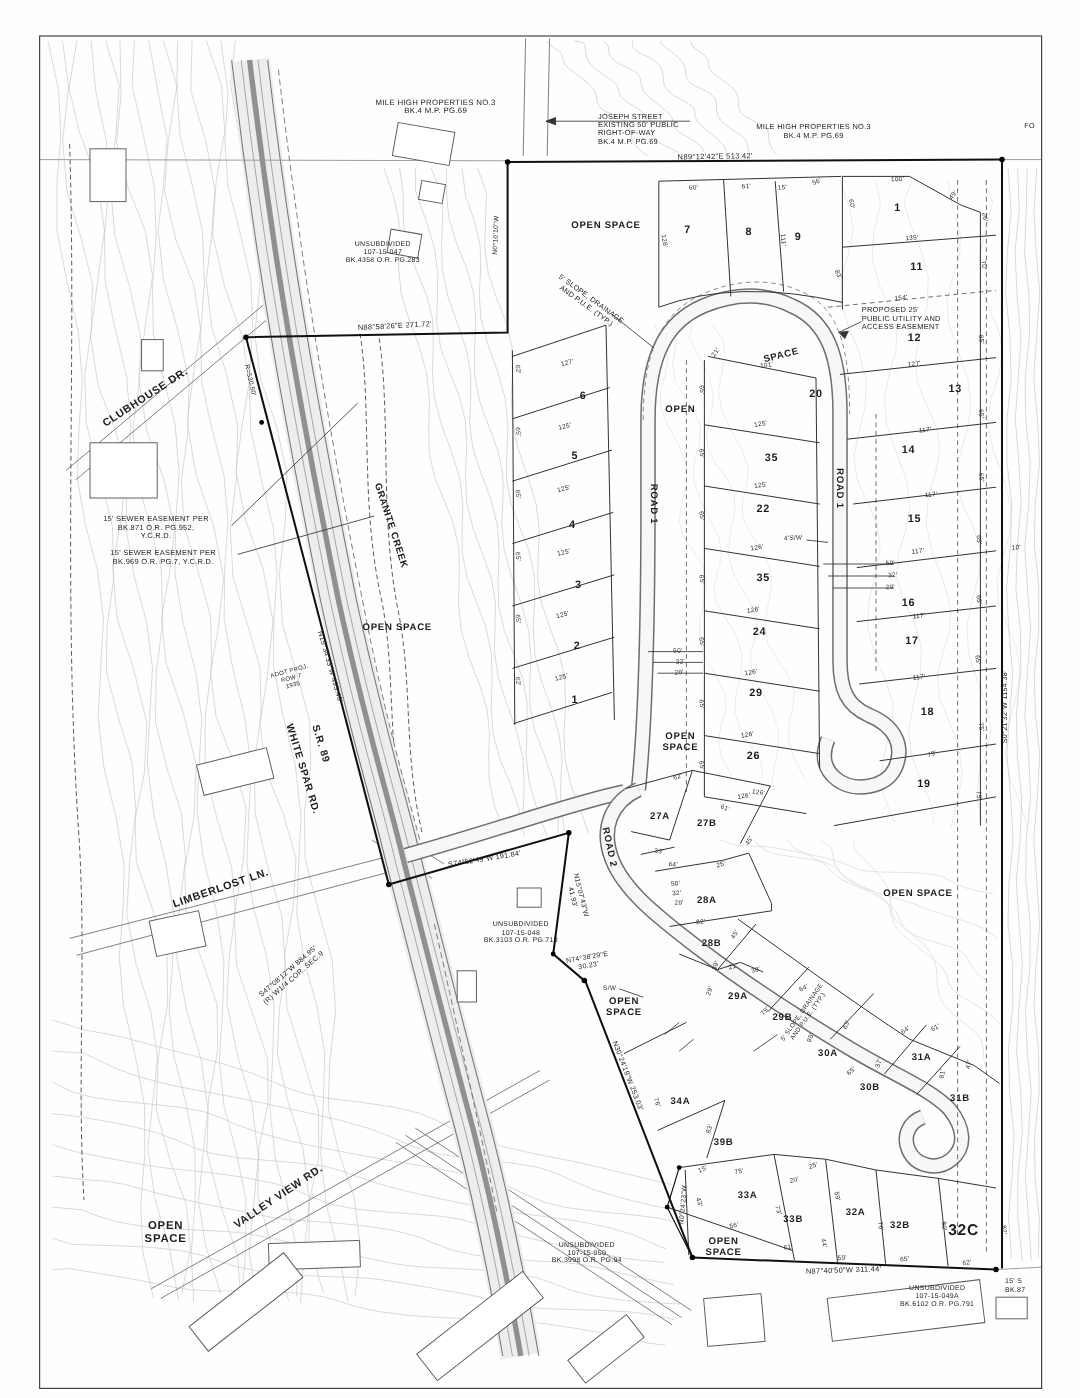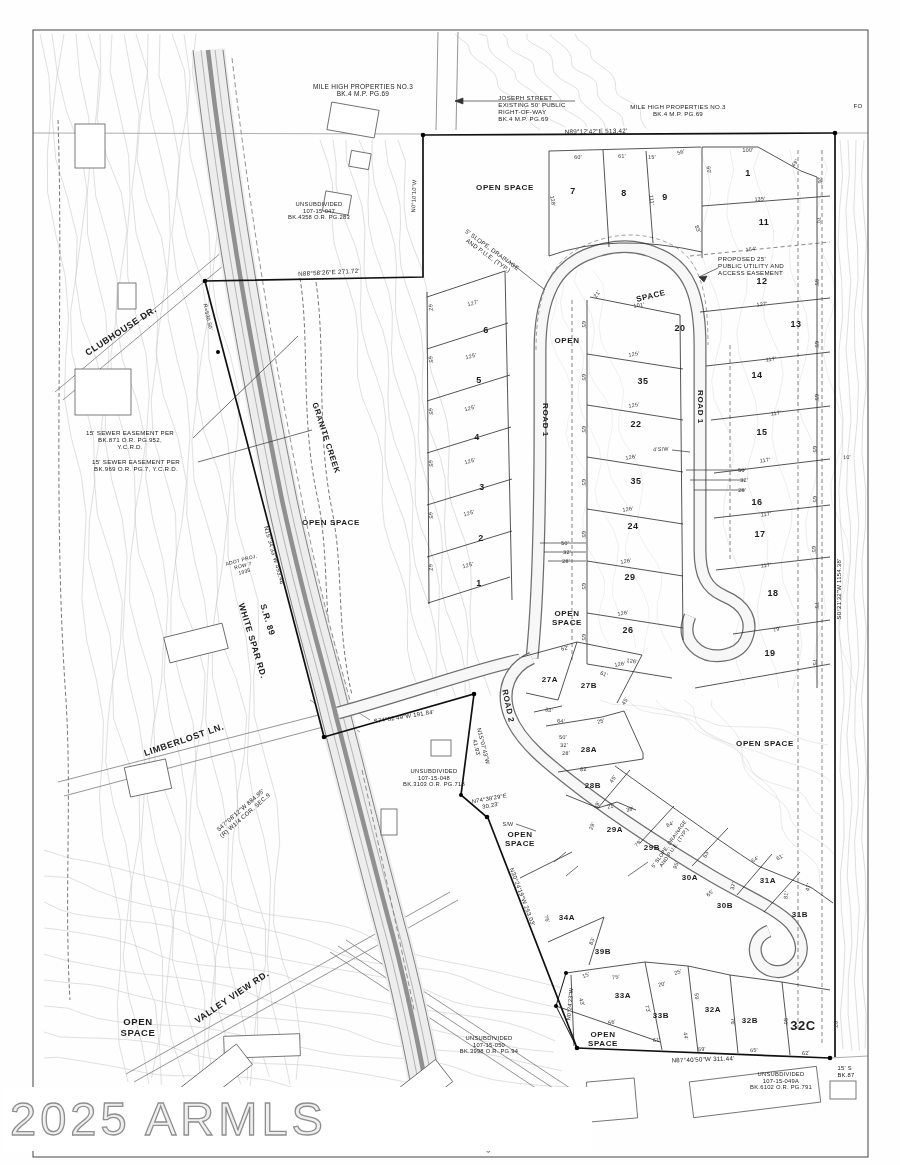--- a/index.html
+++ b/index.html
@@ -532,16 +532,13 @@
       <div class="lbl dim" style="left: 686px; top: 1036px; font-size: 5.4px; transform: translate(-50%, -50%) rotate(80deg);">44'</div>
       <div class="lbl dim" style="left: 702px; top: 1049px; font-size: 5.4px; transform: translate(-50%, -50%) rotate(-5deg);">59'</div>
       <div class="lbl dim" style="left: 733px; top: 1022px; font-size: 5.4px; transform: translate(-50%, -50%) rotate(84deg);">76'</div>
       <div class="lbl dim" style="left: 754px; top: 1050px; font-size: 5.4px; transform: translate(-50%, -50%) rotate(-4deg);">65'</div>
       <div class="lbl dim" style="left: 786px; top: 1022px; font-size: 5.4px; transform: translate(-50%, -50%) rotate(84deg);">80'</div>
       <div class="lbl dim" style="left: 806px; top: 1053px; font-size: 5.4px; transform: translate(-50%, -50%) rotate(-7deg);">62'</div>
       <div class="lbl dim" style="left: 836px; top: 1025px; font-size: 5.4px; transform: translate(-50%, -50%) rotate(84deg);">82'</div>
       <div class="lbl dim" style="left: 508px; top: 824px; font-size: 5.4px; transform: translate(-50%, -50%) rotate(0deg);">S/W</div>
     </div>
 
-  <div class="watermark-band">
-    <div class="watermark-text">2025 ARMLS</div>
-  </div>
 </div>
 
 </body></html>

